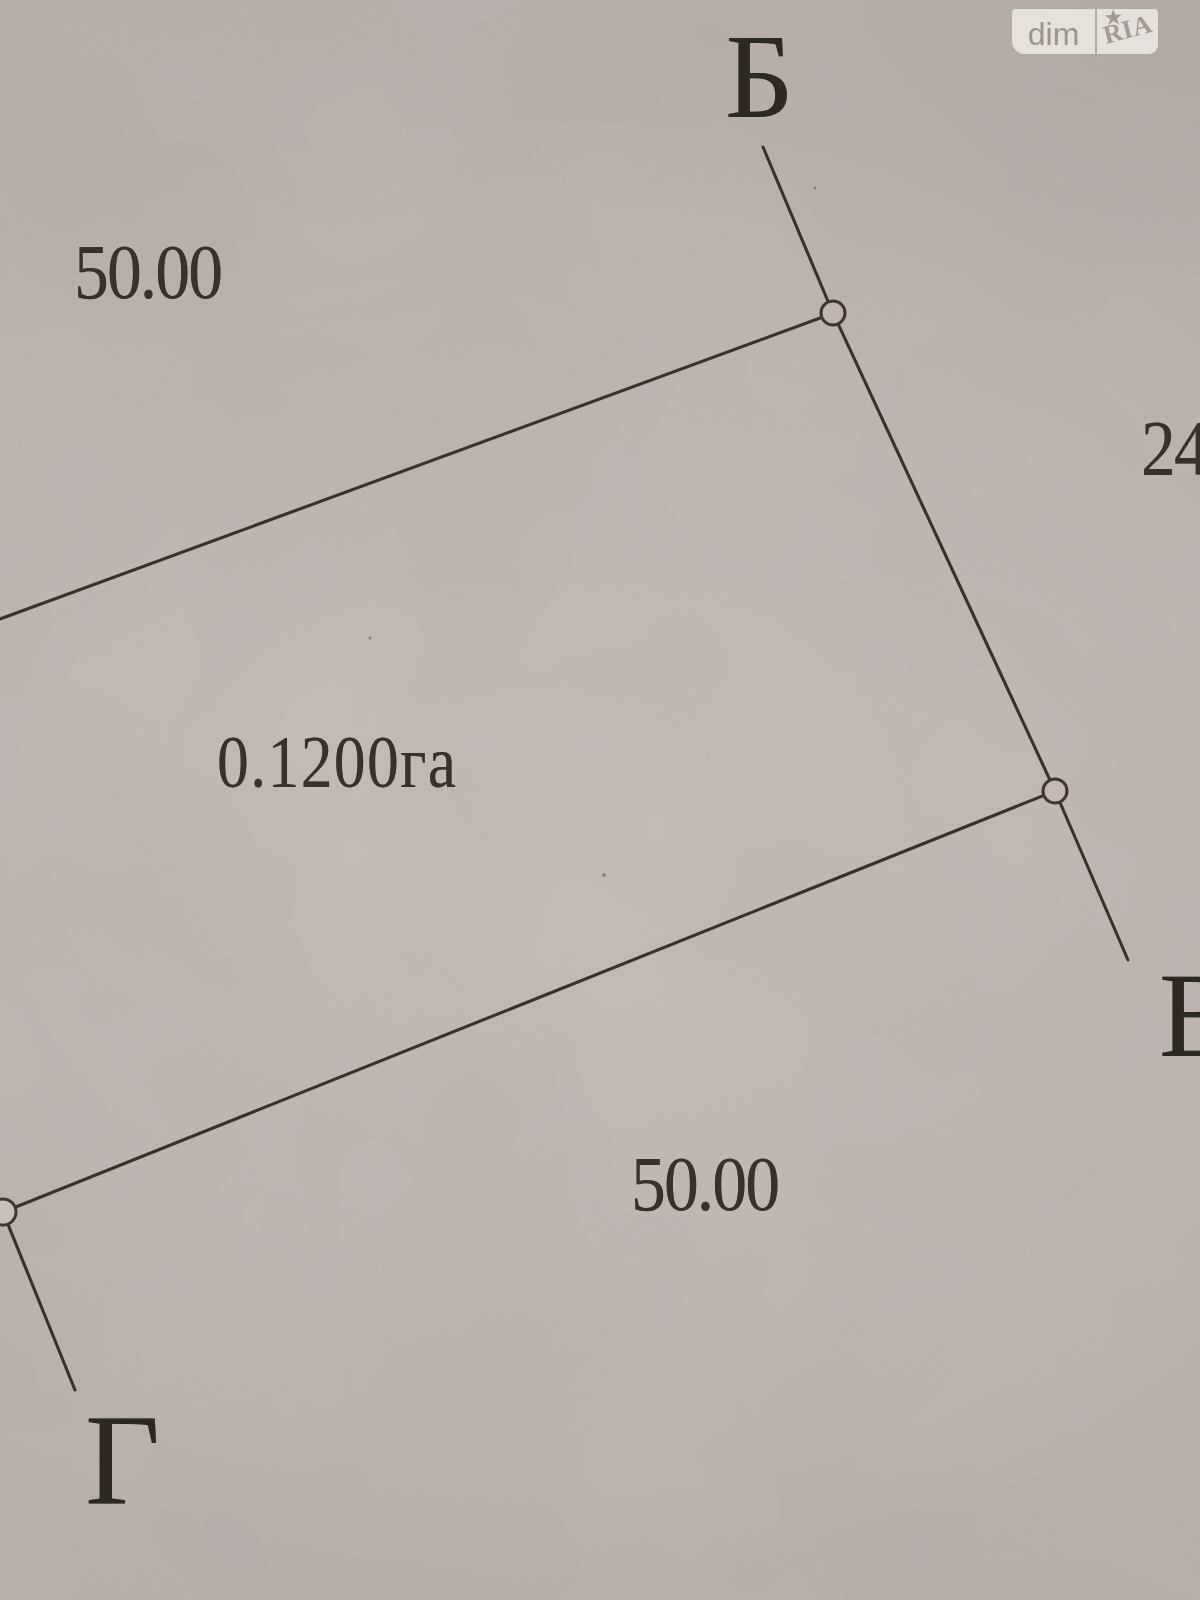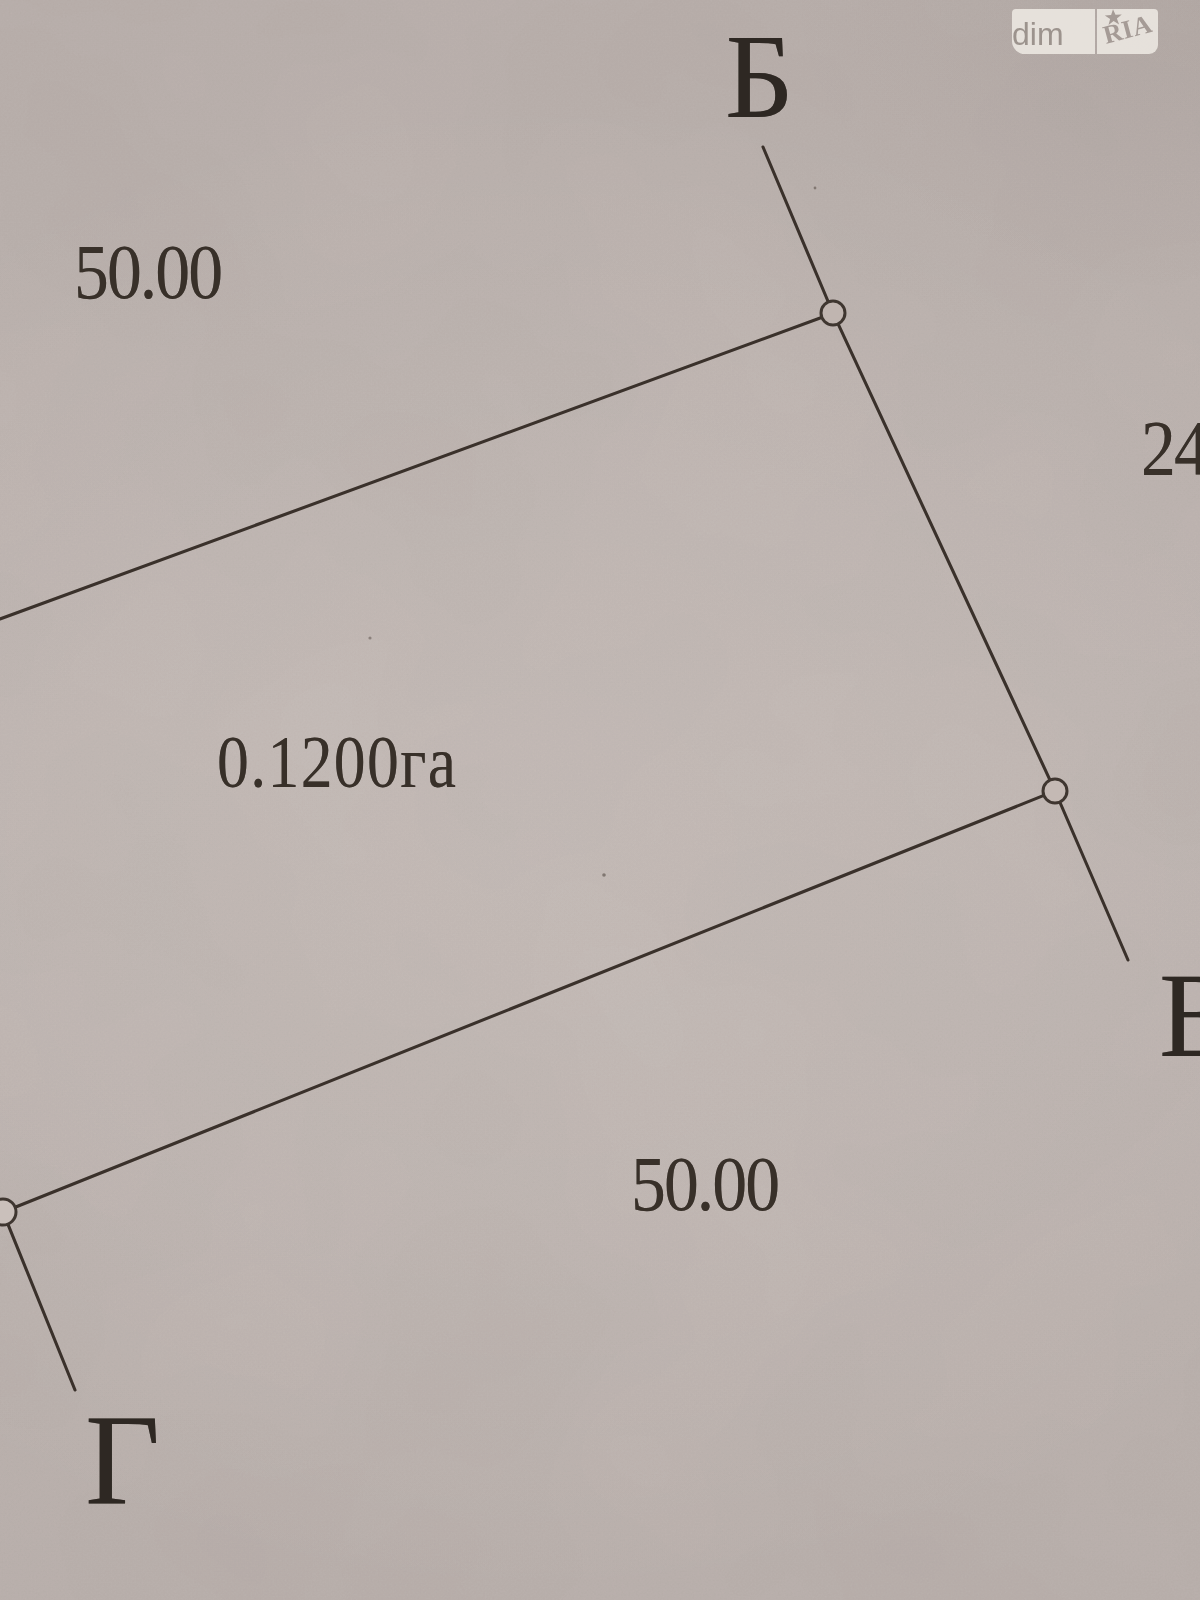--- a/index.html
+++ b/index.html
@@ -9,21 +9,21 @@
     radial-gradient(ellipse 950px 760px at 45% 53%, rgba(255,248,242,0.13) 0%, rgba(255,248,242,0.08) 55%, rgba(255,248,242,0) 100%),
     linear-gradient(178deg, #c0b6b2 0%, #c4bab6 45%, #c1b7b3 100%);
   font-family:"Liberation Serif", serif;}
 .t{position:absolute;line-height:1;white-space:pre;text-shadow:0 0 0.6px rgba(46,40,35,0.55);}
 .big{font-size:120px;color:#2e2823;}
 .num{font-size:78px;color:#383029;letter-spacing:-2.2px;transform:scaleX(0.895);transform-origin:0 0;}
 #svg1{position:absolute;left:0;top:0;filter:blur(0.35px);}
 #wm{position:absolute;left:1012px;top:9px;width:146px;height:46px;font-family:"Liberation Sans",sans-serif;}
 #wmL{position:absolute;left:0;top:0;width:83px;height:45px;background:rgba(243,239,233,0.8);border-radius:4px 0 0 13px;}
 #wmR{position:absolute;left:84.8px;top:0;width:61px;height:45px;background:rgba(243,239,233,0.8);border-radius:0 4px 9px 0;}
-#dim{position:absolute;left:0;top:7px;width:83px;text-align:left;font-size:32px;color:#9c938d;}
+#dim{position:absolute;left:0;top:7px;width:83px;text-align:center;font-size:32px;color:#9c938d;}
 </style>
 </head>
 <body>
 <div id="page">
   <svg id="svg1" width="1200" height="1600" viewBox="0 0 1200 1600">
     <defs>
       <filter id="grain" x="0" y="0" width="100%" height="100%">
         <feTurbulence type="fractalNoise" baseFrequency="0.55" numOctaves="2" seed="7"></feTurbulence>
         <feColorMatrix type="matrix" values="0 0 0 0 0  0 0 0 0 0  0 0 0 0 0  0.33 0.33 0.33 0 0"></feColorMatrix>
       </filter>

